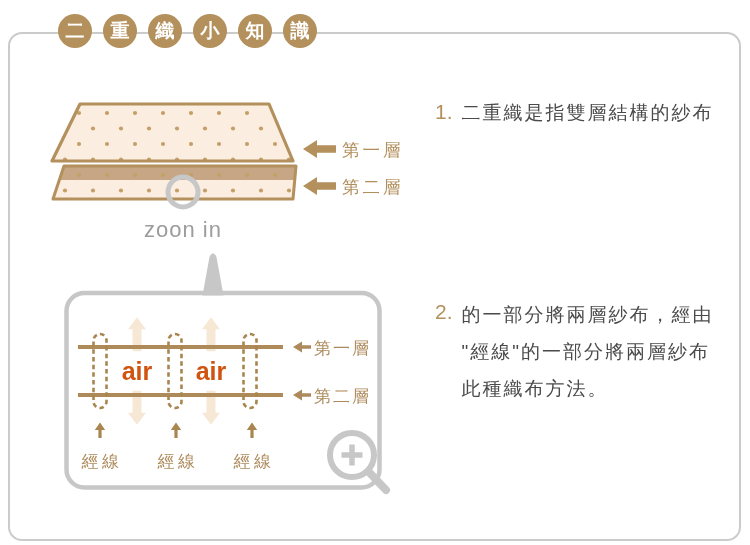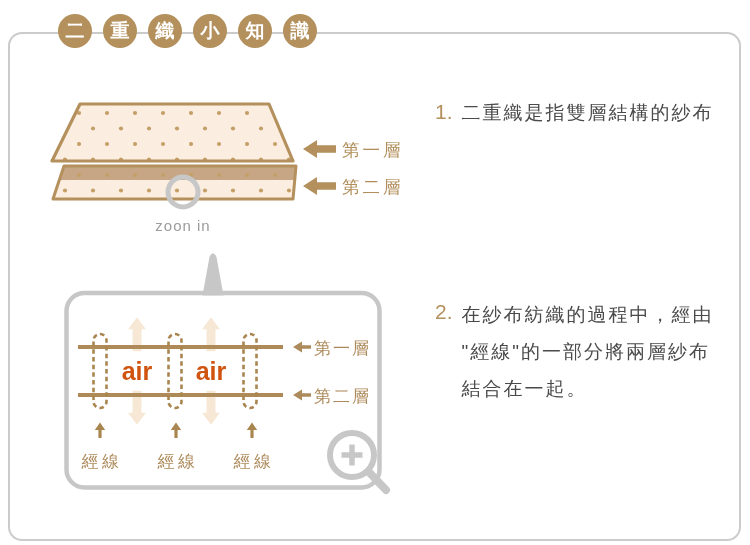--- a/index.html
+++ b/index.html
@@ -15,21 +15,21 @@
   .badges { position:absolute; left:58px; top:14px; display:flex; gap:11px; }
   .badge {
     width:34px; height:34px; border-radius:50%; background:#b3905c;
     color:#ffffff; font-size:19px; font-weight:bold;
     display:flex; align-items:center; justify-content:center;
   }
   .fabric-svg { position:absolute; left:30px; top:90px; }
   .magnified-svg { position:absolute; left:55px; top:240px; }
   .zoom-hint {
     position:absolute; left:133px; top:217px; width:100px; text-align:center;
-    color:#9c9c9c; font-size:15px; letter-spacing:1px;
+    color:#9c9c9c; font-size:22px; letter-spacing:1px;
   }
   svg text { font-family:"Liberation Sans","DejaVu Sans",sans-serif; }
   .note { position:absolute; display:flex; gap:9px; }
   .note .num { color:#b3905c; font-size:21px; line-height:21px; }
   .note .line { font-size:19px; color:#4a4a4a; letter-spacing:2px; white-space:nowrap; }
   .note1 { left:435px; top:100px; align-items:baseline; }
   .note2 { left:435px; top:296px; align-items:flex-start; }
   .note2 .num { margin-top:5px; }
   .note2 .line { line-height:37px; }
 </style>
@@ -127,19 +127,19 @@
   </svg>
 
   <div class="note note1">
     <span class="num">1.</span>
     <span class="line">二重織是指雙層結構的紗布</span>
   </div>
 
   <div class="note note2">
     <span class="num">2.</span>
     <span>
-      <div class="line">在紗布紡織的過程中，經由</div>
+      <div class="line">的一部分將兩層紗布，經由</div>
       <div class="line">"經線"的一部分將兩層紗布</div>
-      <div class="line">結合在一起。</div>
+      <div class="line">此種織布方法。</div>
     </span>
   </div>
 
 </div>
 
 </body></html>

